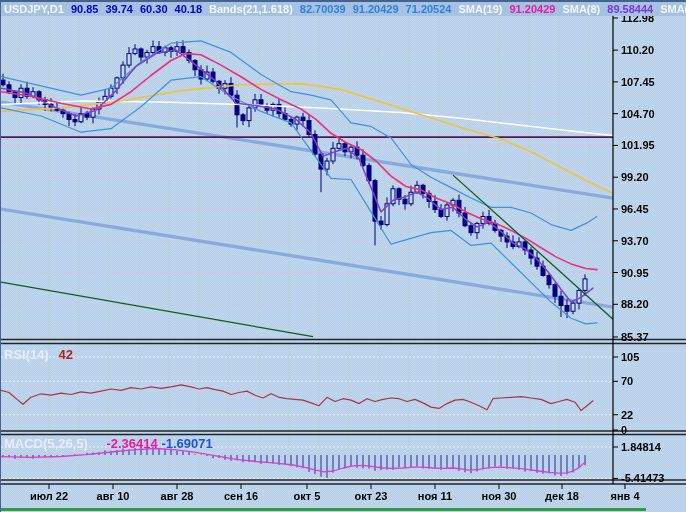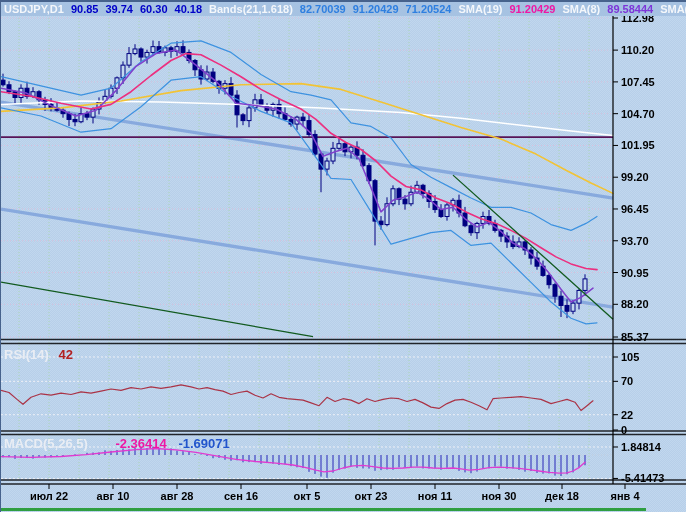--- a/index.html
+++ b/index.html
@@ -23,22 +23,22 @@
   .hdr span{flex:0 0 auto;}
   .w{color:#f4f7fb;}
   .num{color:#0000c8;}
   .bnum{color:#2e7fe0;}
   .mnum{color:#ee18a4;}
   .vnum{color:#7d35d8;}
   svg{position:absolute;top:0;left:0;}
   .pane-label{position:absolute;font-size:13px;white-space:nowrap;}
   .pl-name{color:#e9edf4;}
   .rsi-val{color:#b22222;margin-left:6px;}
-  .macd-val1{color:#ee18a4;margin-left:24px;}
-  .macd-val2{color:#2255cc;margin-left:8px;}
+  .macd-val1{color:#ee18a4;margin-left:15px;}
+  .macd-val2{color:#2255cc;}
   .bottom-edge{position:absolute;left:0;bottom:1px;width:645px;height:3px;background:#2f9e41;}
 </style>
 </head>
 <body>
 
 <div class="window">
 
   <svg id="cv" width="686" height="512" viewBox="0 0 686 512">
       <g>
         <line x1="18" y1="13" x2="18" y2="336" stroke="#aad4b6" stroke-width="1" stroke-dasharray="1,2"></line>

